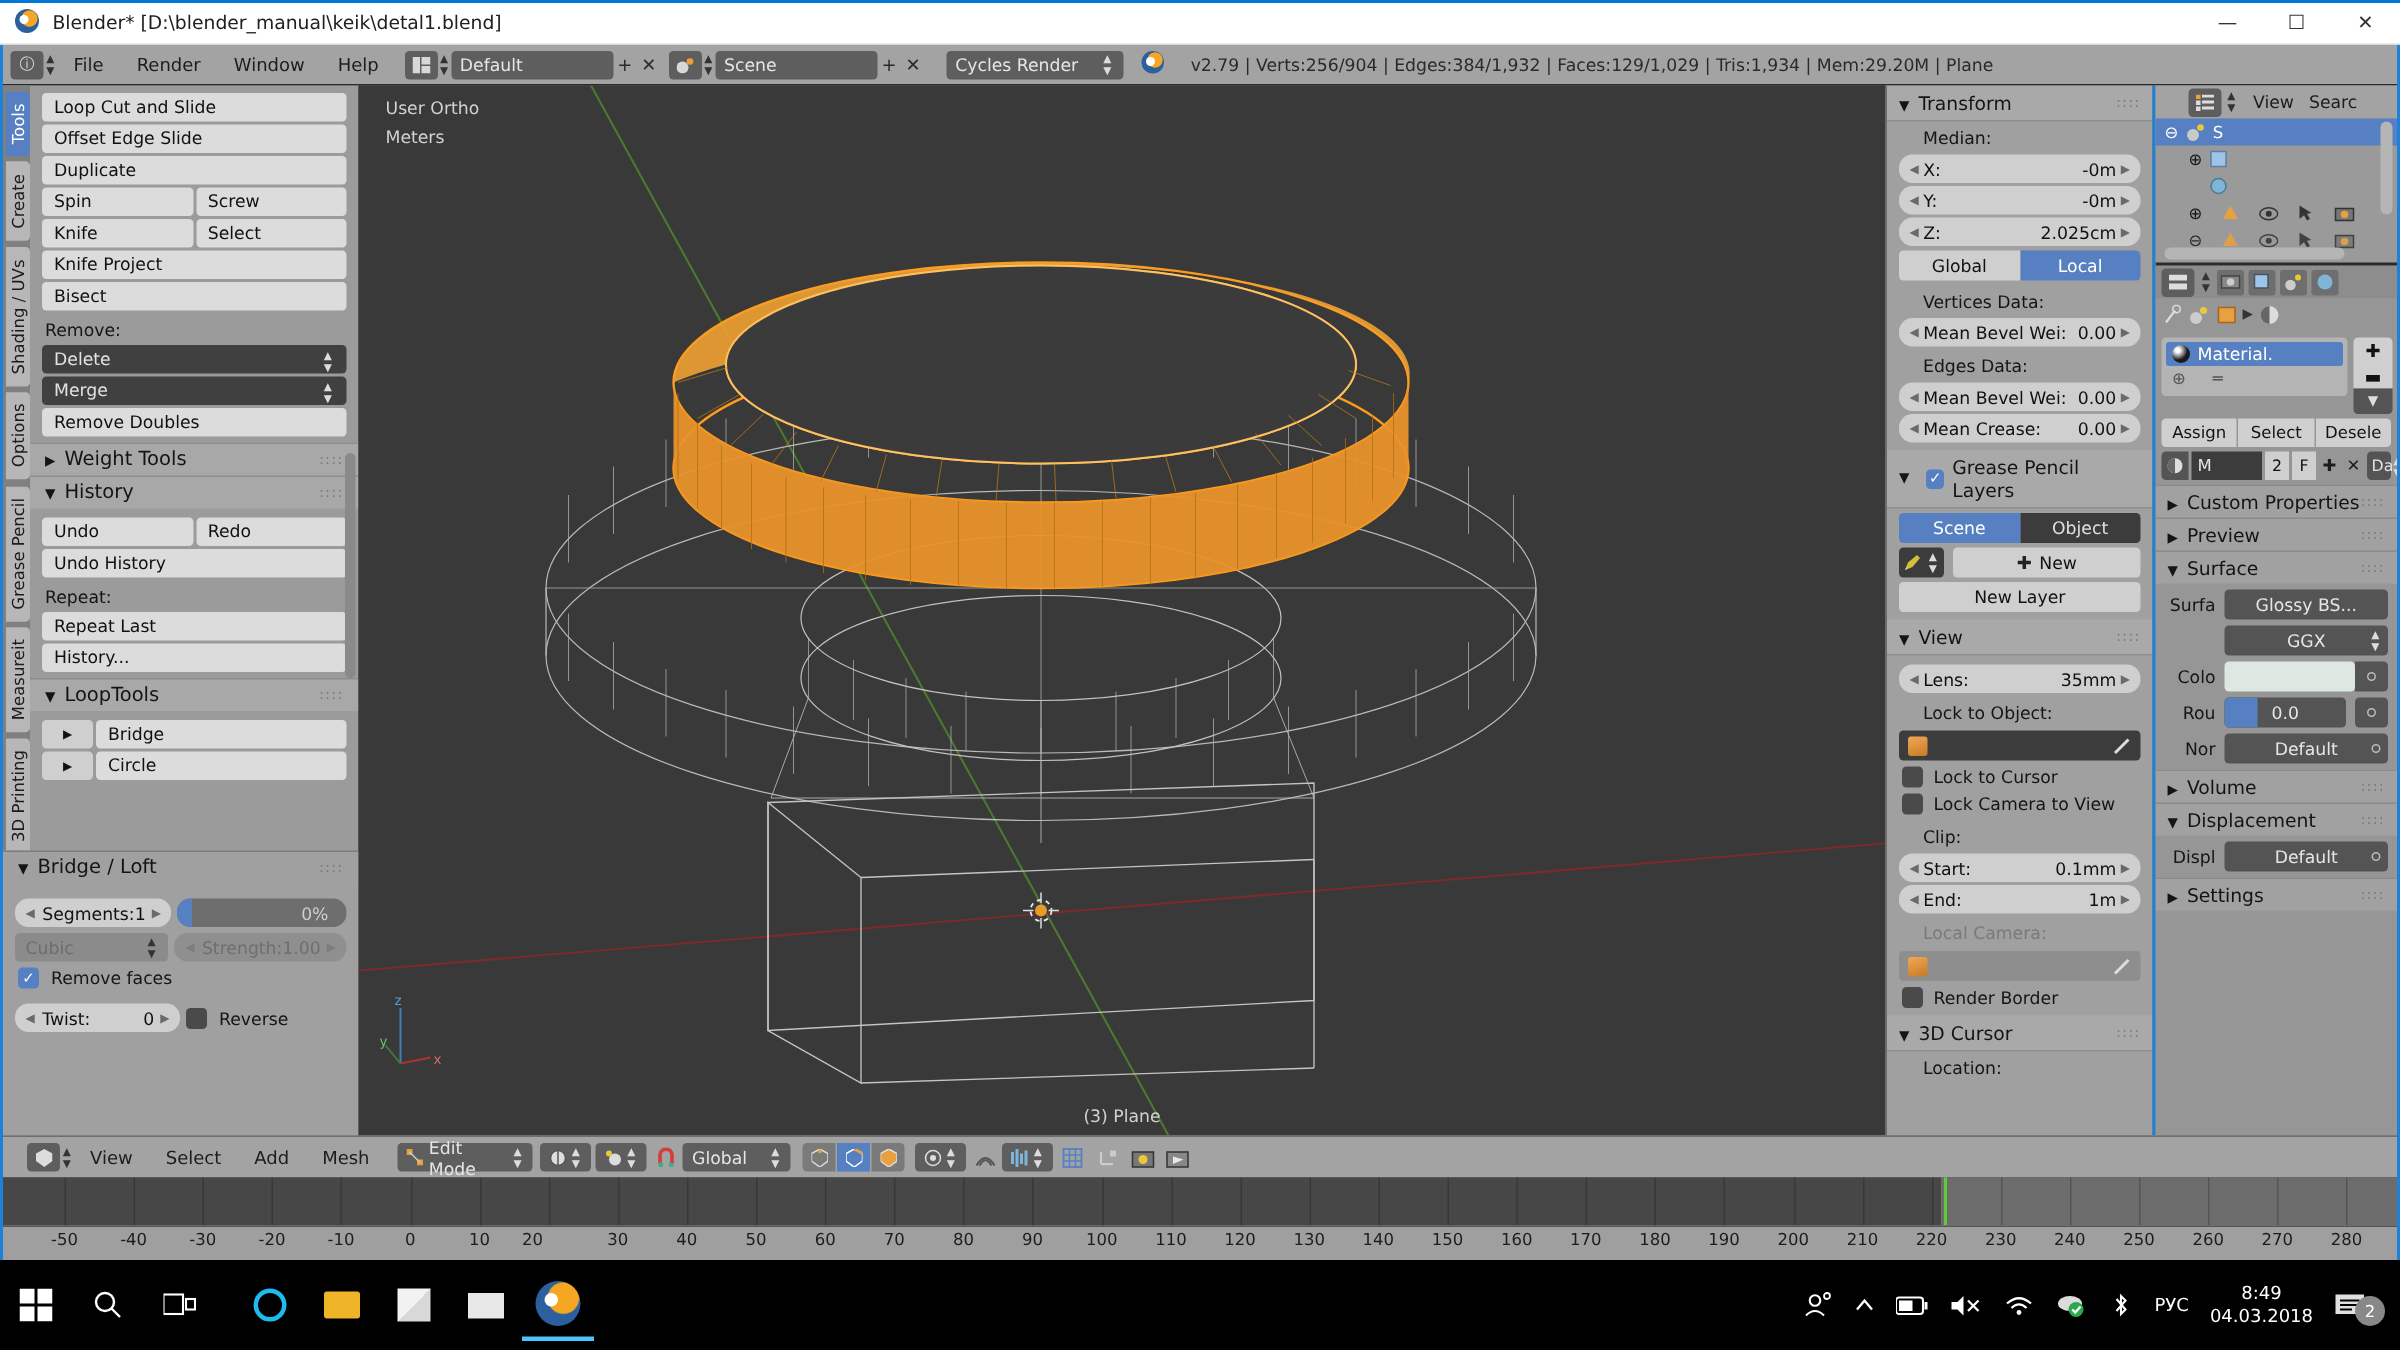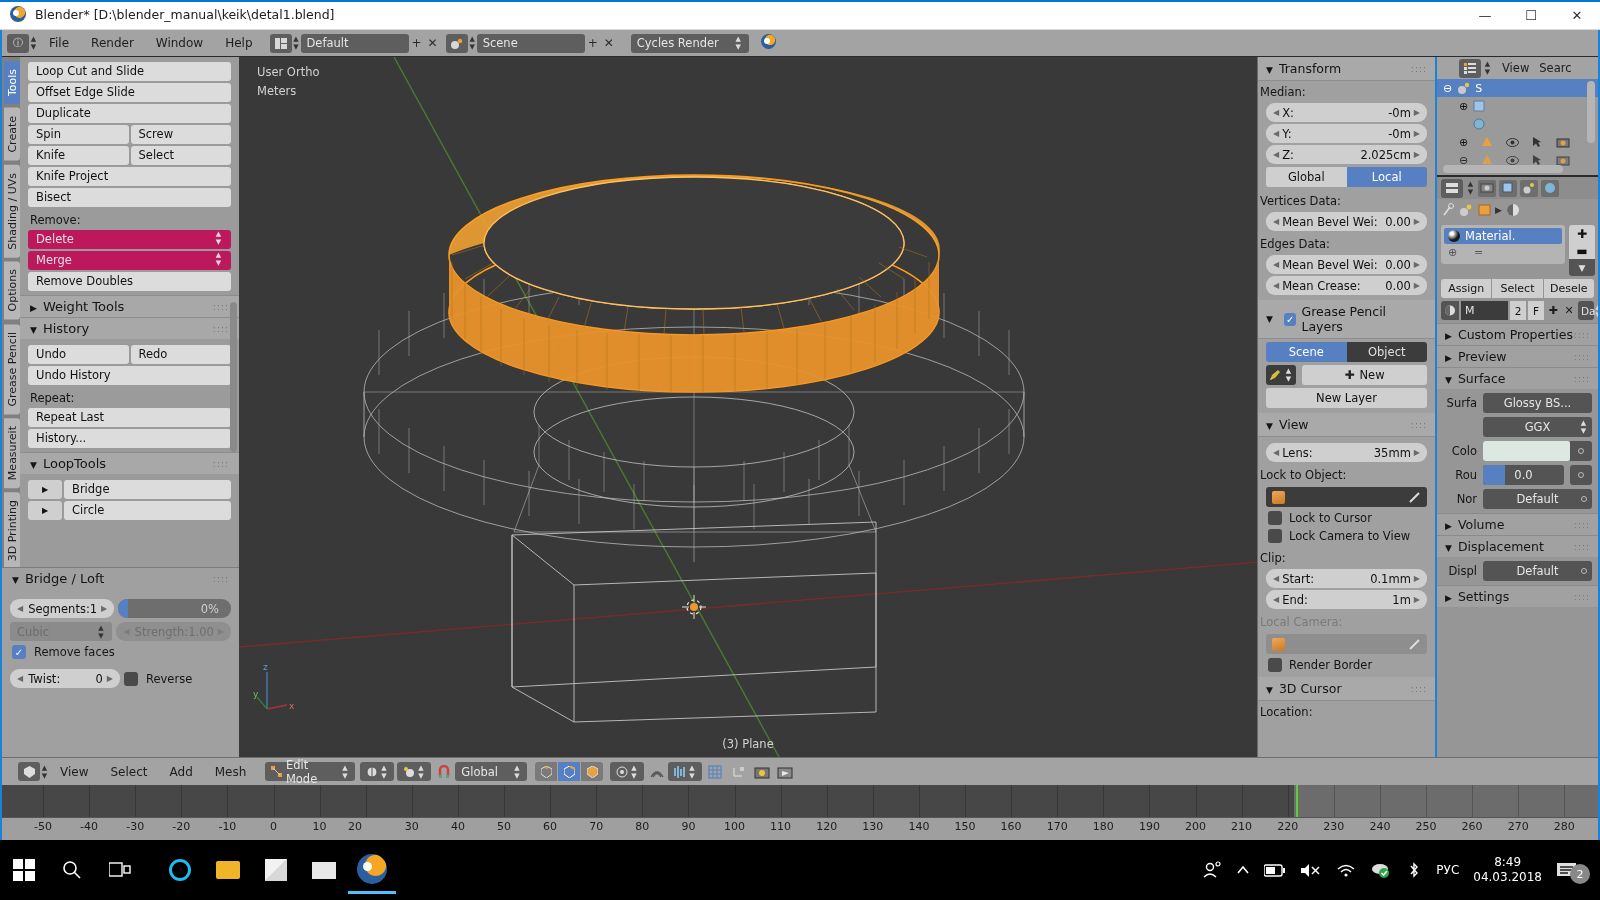--- a/index.html
+++ b/index.html
@@ -48,21 +48,21 @@
   .tabs-col { width:18px; background:#808080; padding-top:4px; }
   .vtab { writing-mode:vertical-rl; transform:rotate(180deg); background:#b7b7b7;
           color:#1c1c1c; font-size:11px; padding:8px 2px; margin:0 0 4px 2px;
           border-radius:3px 0 0 3px; width:16px; text-align:center;}
   .vtab.active { background:#5680c2; color:#fff; }
   .ts-content { flex:1; position:relative; overflow:hidden; }
 
   .btnlist { margin:0 8px; }
   .bbtn { background:#dcdcdc; color:#111; height:19px; line-height:19px; padding:0 8px;
           font-size:11.5px; margin-bottom:2px; border-radius:3px; }
-  .bbtn.dark { background:#be185d; color:#e2e2e2; display:flex; justify-content:space-between; align-items:flex-start;}
+  .bbtn.dark { background:#404040; color:#e2e2e2; display:flex; justify-content:space-between; align-items:flex-end;}
   .brow { display:flex; gap:2px; margin-bottom:2px;}
   .brow .bbtn { flex:1; margin-bottom:0; }
   .seclabel { color:#151515; font-size:11.5px; padding:4px 10px 3px; }
   .panel-hdr { background:#a8a8a8; color:#141414; font-size:13px; padding:3px 10px;
                display:flex; align-items:center; justify-content:space-between;
                border-top:1px solid #8d8d8d; }
   .tri { font-size:9px; margin-right:6px; }
   .grip { color:#777; font-size:9px; letter-spacing:1px; }
   .ltrow { display:flex; margin:0 8px 2px; gap:2px;}
   .lt-arrow { width:34px; background:#cfcfcf; border-radius:3px; display:flex;
@@ -102,21 +102,21 @@
   .vp-text { position:absolute; color:#d2d2d2; font-size:11.5px; }
   .vp-obj { position:absolute; left:50%; transform:translateX(-50%); bottom:6px;
             color:#d2d2d2; font-size:11.5px;}
 
   
   .npanel { width:178px; background:#a0a0a0; position:relative; overflow:hidden;
             border-left:1px solid #6d6d6d;}
   .np-hdr { background:#a9a9a9; color:#141414; font-size:12.5px; padding:4px 8px;
             display:flex; align-items:center; justify-content:space-between;
             border-bottom:1px solid #8e8e8e;}
-  .np-lbl { color:#151515; font-size:11.5px; padding:4px 2px 2px;}
+  .np-lbl { color:#151515; font-size:11.5px; padding:4px 24px 2px;}
   .np-lbl.muted{color:#7a7a7a;}
   .np-field { background:#cfcfcf; border-radius:9px; height:19px; margin:2px 8px;
               display:flex; align-items:center; padding:0 7px; font-size:11.5px; color:#111;}
   .np-field .ar{color:#6a6a6a;font-size:8px;}
   .np-field .nm{flex:1;margin-left:3px;}
   .np-field .vl{margin-right:3px;}
   .seg { display:flex; margin:3px 8px; gap:0; }
   .seg div { flex:1; text-align:center; height:20px; line-height:20px; font-size:11.5px;
              background:#cfcfcf; color:#111;}
   .seg div:first-child{border-radius:3px 0 0 3px;}
@@ -256,20 +256,21 @@
       <div class="plusx">✕</div>
 
       <div class="combo" style="width:118px;margin-left:14px;justify-content:space-between;">
         <span>Cycles Render</span>
         <span class="dd-arrows" style="color:#ddd">▲<br>▼</span>
       </div>
 
       <div class="tb-icon" style="margin-left:12px;">
         <div class="blender-logo" style="width:15px;height:15px;"></div>
       </div>
+      <div class="stats">v2.79 | Verts:256/904 | Edges:384/1,932 | Faces:129/1,029 | Tris:1,934 | Mem:29.20M | Plane</div>
     </div>
 
     <div class="body-row">
 
       <div class="toolshelf">
         <div class="tabs-col">
           <div class="vtab active">Tools</div>
           <div class="vtab">Create</div>
           <div class="vtab">Shading / UVs</div>
           <div class="vtab">Options</div>

